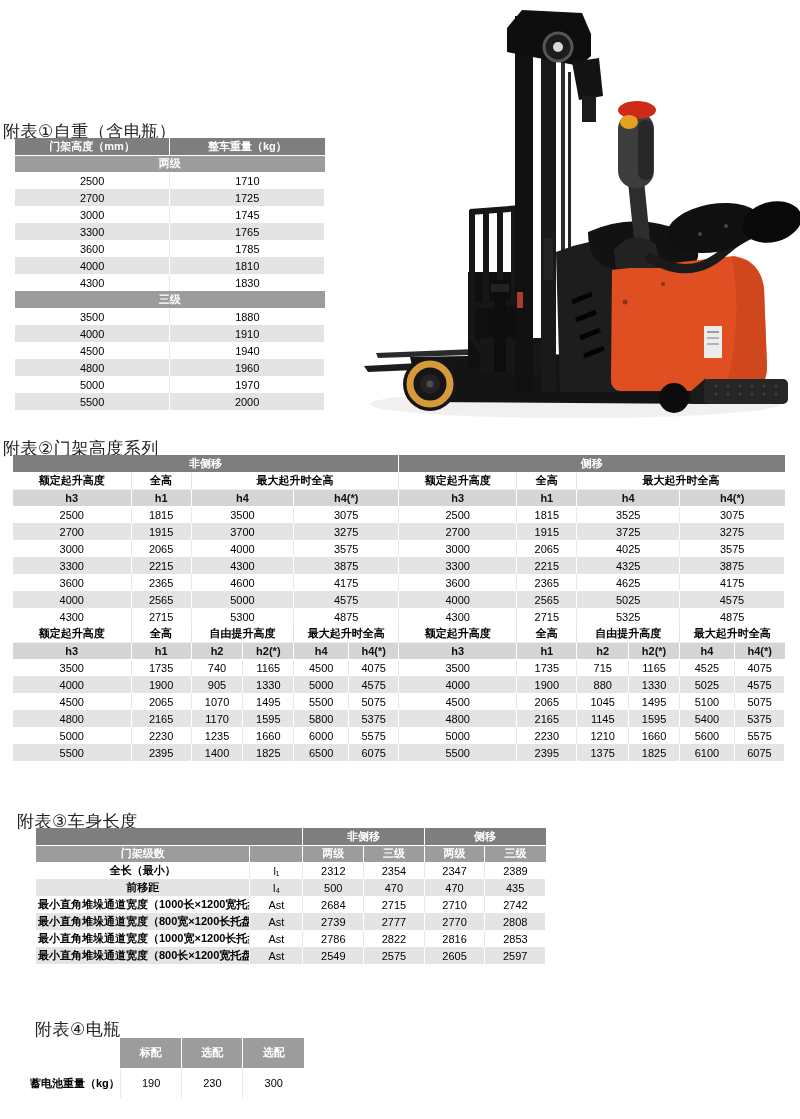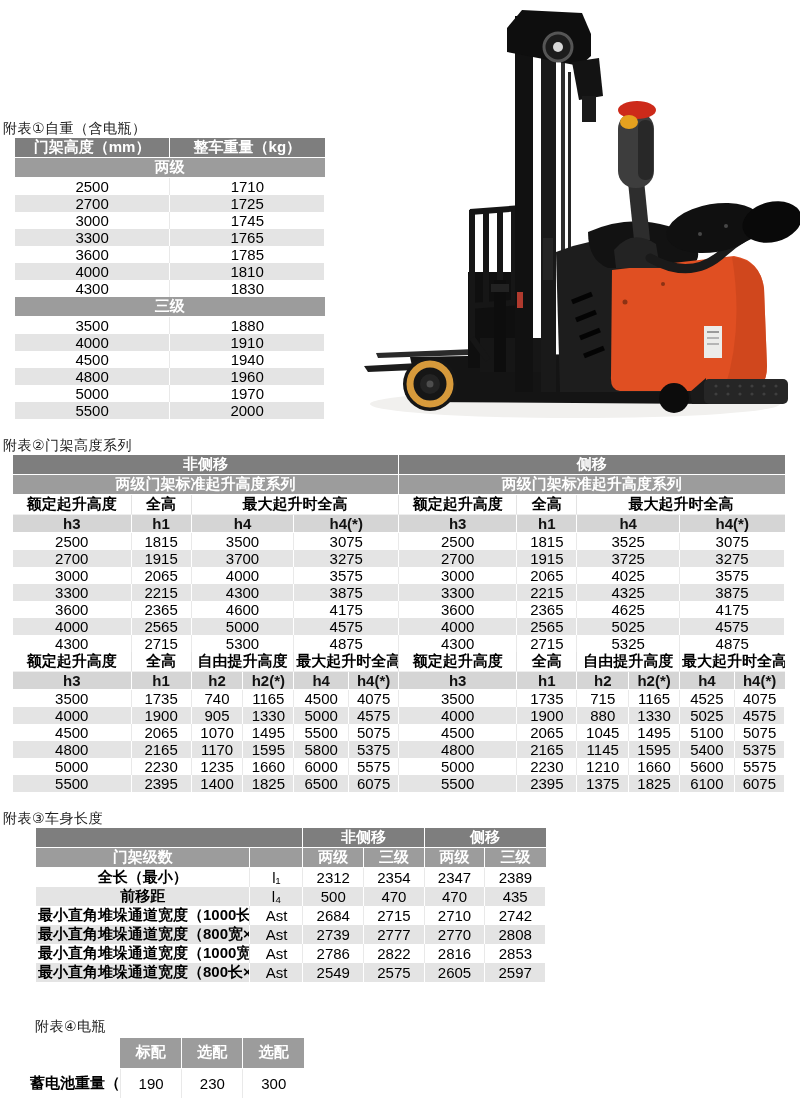--- a/index.html
+++ b/index.html
@@ -5,27 +5,27 @@
   * { margin:0; padding:0; box-sizing:border-box; }
   html,body { background:#fff; }
   body {
     font-family:"Liberation Sans","DejaVu Sans",sans-serif;
     width:800px; height:1119px; position:relative; overflow:hidden;
     color:#000;
   }
   .page { position:absolute; left:0; top:0; width:800px; height:1119px; background:#fff; }
 
   .tbl-title {
-    position:absolute; font-size:14px; color:#222; letter-spacing:0.5px;
+    position:absolute; font-size:17px; color:#222; letter-spacing:0.5px;
     white-space:nowrap;
   }
 
   table.t {
     position:absolute; border-collapse:collapse; table-layout:fixed;
-    font-size:15px;
+    font-size:11px;
   }
   .t th, .t td {
     height:17px; padding:0 2px; text-align:center; vertical-align:middle;
     font-weight:normal; white-space:nowrap; overflow:hidden;
   }
   
   .t th.dark  { background:#7e7e7e; color:#fff; font-weight:bold; border-right:1px solid #fff; border-bottom:1px solid #fff; }
   .t th.mid   { background:#9c9c9c; color:#fff; font-weight:bold; border-right:1px solid #fff; border-bottom:1px solid #fff; }
   .t th.lh    { background:#d5d5d5; color:#111; font-weight:bold; border-right:1px solid #fff; border-bottom:1px solid #fff; }
   .t th.wh    { background:#fff;    color:#000; font-weight:bold; border-right:1px solid #e3e3e3; border-bottom:1px solid #eee; }
@@ -37,21 +37,21 @@
   .t tbody[data-rows] tr:nth-child(even) td { background:#e4e4e4; border-right:1px solid #fff; }
   .t tbody[data-rows] td:last-child { border-right:none; }
 
   
   #t1-title { left:3px;  top:120px; }
   #t1 { left:15px; top:138px; width:310px; }
 
   #t2-title { left:3px;  top:437px; }
   #t2 { left:13px; top:455px; width:772px; }
 
-  #t3-title { left:3px;  top:810px; }
+  #t3-title { left:17px;  top:810px; }
   #t3 { left:36px; top:828px; width:510px; }
   #t3 tbody[data-rows] td:first-child { font-weight:bold; }
 
   #t4-title { left:3px;  top:1018px;padding-left:32px; }
   #t4 { left:28px; top:1038px; width:276px; }
   #t4 th, #t4 td { height:30px; }
   #t4 tbody[data-rows] td:first-child { font-weight:bold; }
 
   .photo { position:absolute; left:360px; top:0; width:440px; height:445px; }
 </style>
@@ -267,24 +267,20 @@
         <col style="width:6.6%">
         <col style="width:7.1%">
         <col>
     </colgroup>
     <tbody>
       <tr>
         <th class="dark" colspan="6">非侧移</th>
         <th class="dark" colspan="6">侧移</th>
       </tr>
       <tr>
-        <th class="mid" colspan="6">两级门架标准起升高度系列</th>
-        <th class="mid" colspan="6">两级门架标准起升高度系列</th>
-      </tr>
-      <tr>
         <th class="wh">额定起升高度</th>
         <th class="wh">全高</th>
         <th class="wh" colspan="4">最大起升时全高</th>
         <th class="wh">额定起升高度</th>
         <th class="wh">全高</th>
         <th class="wh" colspan="4">最大起升时全高</th>
       </tr>
       <tr>
         <th class="lh">h3</th>
         <th class="lh">h1</th>

